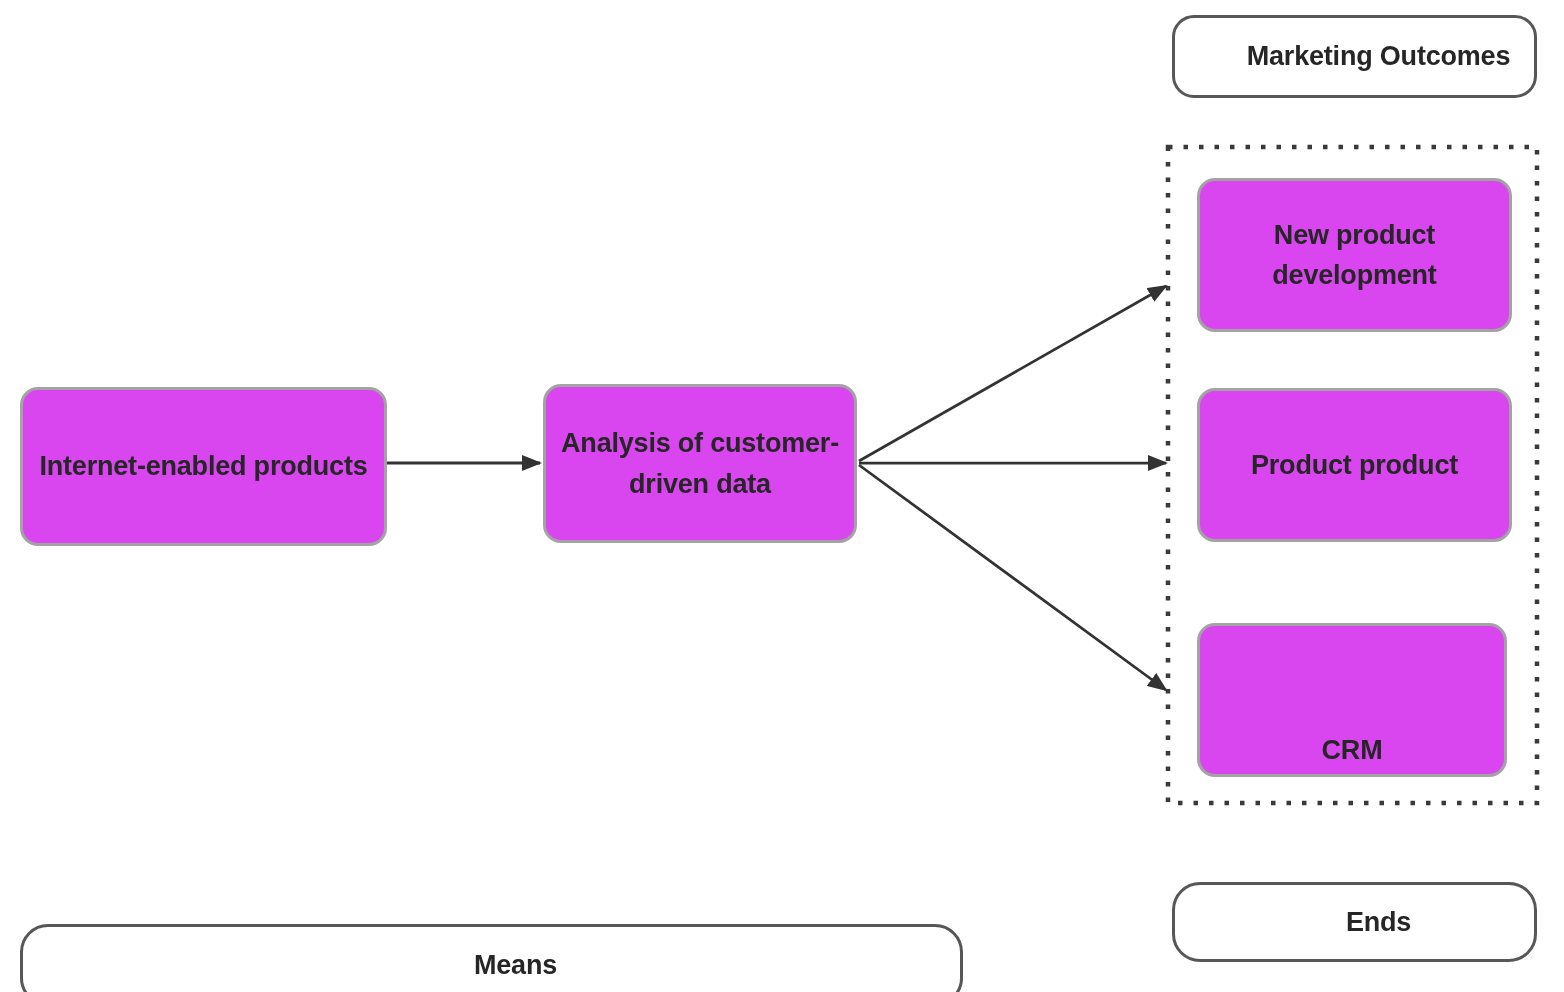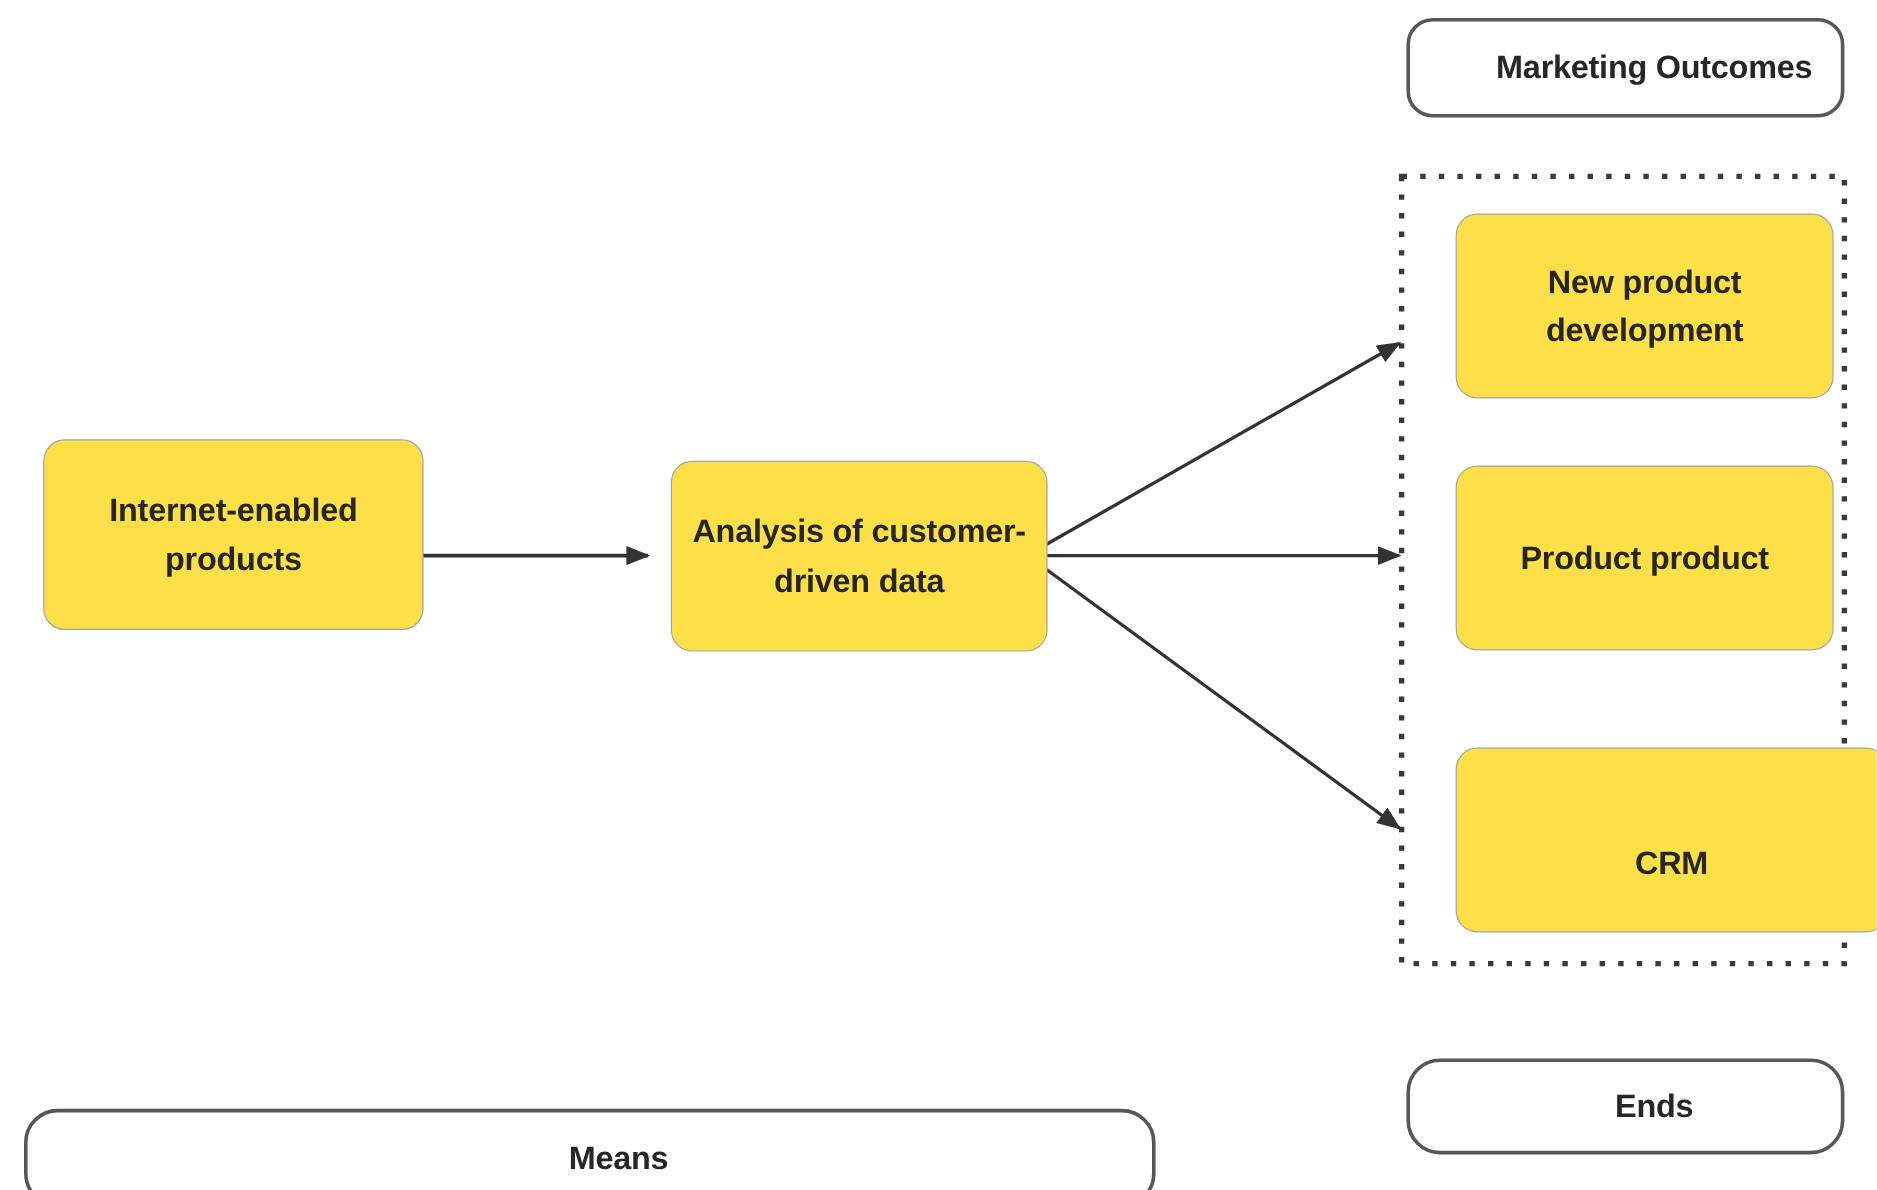--- a/index.html
+++ b/index.html
@@ -19,68 +19,67 @@
     position: absolute;
     left: 0;
     top: 0;
     width: 1564px;
     height: 992px;
     z-index: 1;
   }
   .node {
     position: absolute;
     box-sizing: border-box;
-    background: #fde047;
-    border: 1px solid #a3a3a3;
+    background: #d946ef;
+    border: 3px solid #a3a3a3;
     border-radius: 18px;
     display: flex;
     align-items: center;
     justify-content: center;
     text-align: center;
     font-size: 27px;
     font-weight: bold;
     line-height: 1.5;
     color: #262626;
     letter-spacing: -0.2px;
     z-index: 2;
     padding: 4px 10px;
-    margin-left: 16px;
   }
   .pill {
     position: absolute;
     box-sizing: border-box;
     background: #ffffff;
     border: 3px solid #575757;
     display: flex;
     align-items: center;
     justify-content: center;
     text-align: left;
     font-size: 27px;
     font-weight: bold;
     color: #262626;
     letter-spacing: -0.2px;
     z-index: 2;
     padding-left: 48px;
   }
   #node-internet {
-    left: 20px; top: 366px; width: 317px; height: 159px;
+    left: 20px; top: 387px; width: 367px; height: 159px;
   }
   #node-analysis {
     left: 543px; top: 384px; width: 314px; height: 159px;
     padding: 20px 6px;
   }
   #node-npd {
     left: 1197px; top: 178px; width: 315px; height: 154px;
   }
   #node-support {
     left: 1197px; top: 388px; width: 315px; height: 154px;
   }
   #node-crm {
-    left: 1197px; top: 623px; width: 360px; height: 154px;
-    align-items: center;
+    left: 1197px; top: 623px; width: 310px; height: 154px;
+    align-items: flex-end;
     padding-top: 42px;
   }
   #pill-marketing-outcomes {
     left: 1172px; top: 15px; width: 365px; height: 83px;
     border-radius: 22px;
   }
   #pill-means {
     left: 20px; top: 924px; width: 943px; height: 82px;
     border-radius: 28px;
   }

